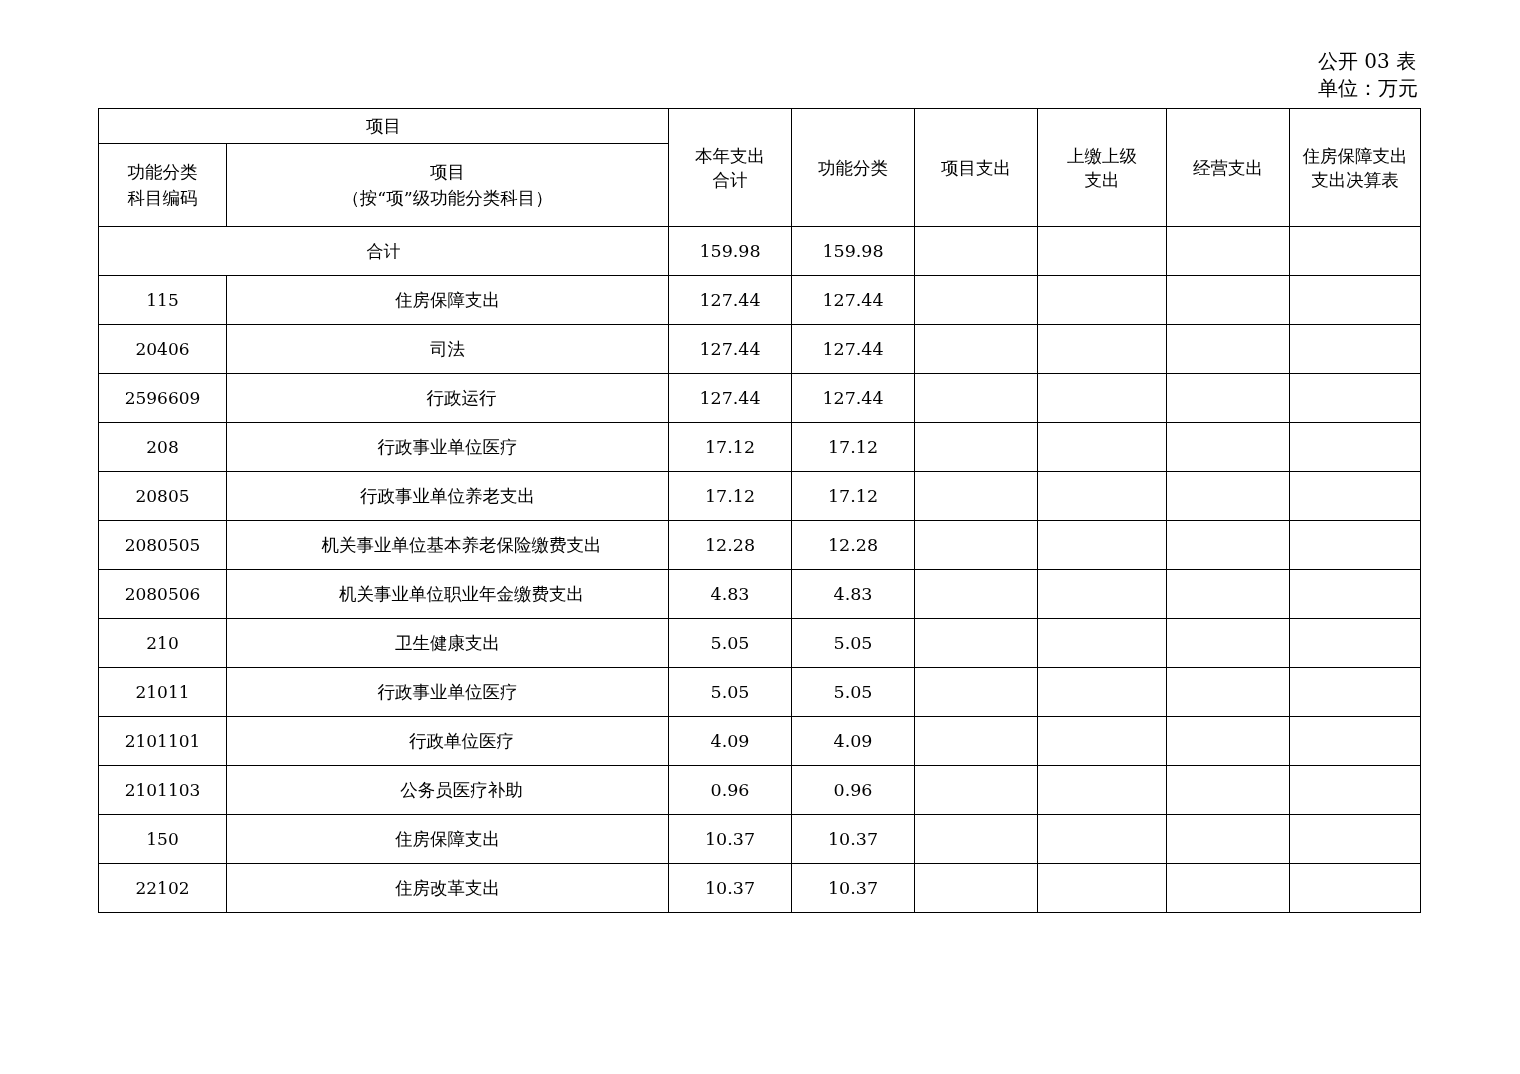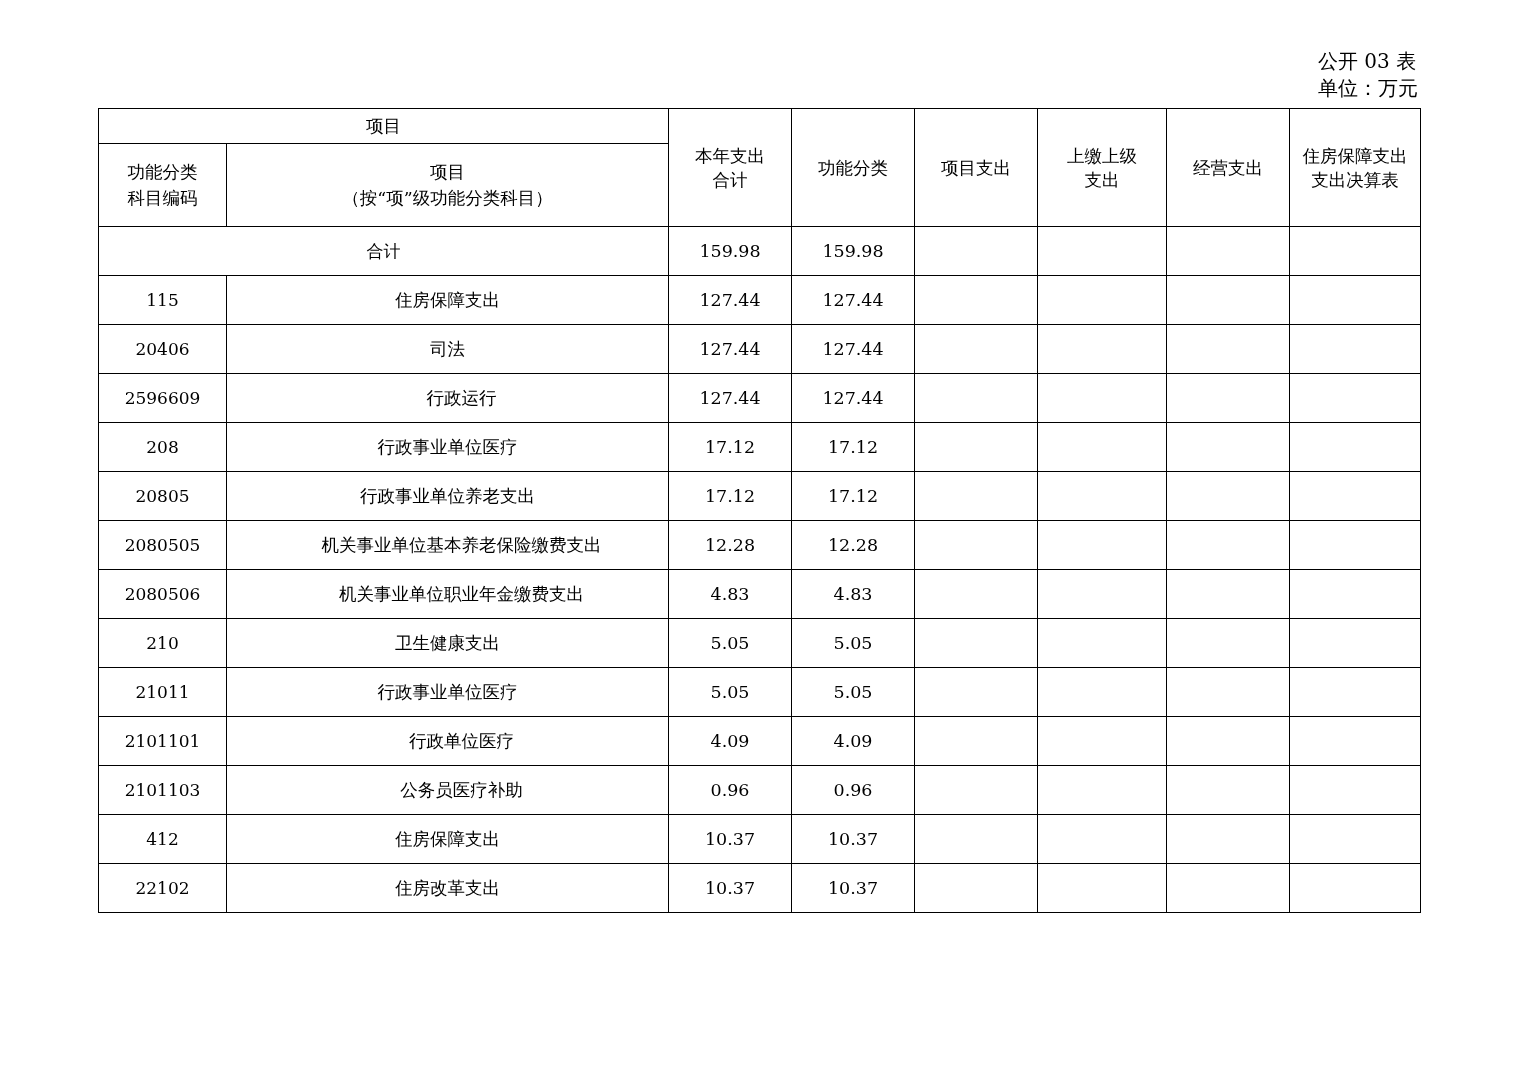--- a/index.html
+++ b/index.html
@@ -270,21 +270,21 @@
           <td class="code-cell">2101103</td>
           <td class="name-cell indent">公务员医疗补助</td>
           <td class="num-cell">0.96</td>
           <td class="num-cell">0.96</td>
           <td class="num-cell"></td>
           <td class="num-cell"></td>
           <td class="num-cell"></td>
           <td class="num-cell"></td>
         </tr>
         <tr class="row-h">
-          <td class="code-cell bold">412</td>
+          <td class="code-cell bold">150</td>
           <td class="name-cell bold">住房保障支出</td>
           <td class="num-cell bold">10.37</td>
           <td class="num-cell bold">10.37</td>
           <td class="num-cell bold"></td>
           <td class="num-cell bold"></td>
           <td class="num-cell bold"></td>
           <td class="num-cell bold"></td>
         </tr>
         <tr class="row-h">
           <td class="code-cell bold">22102</td>

